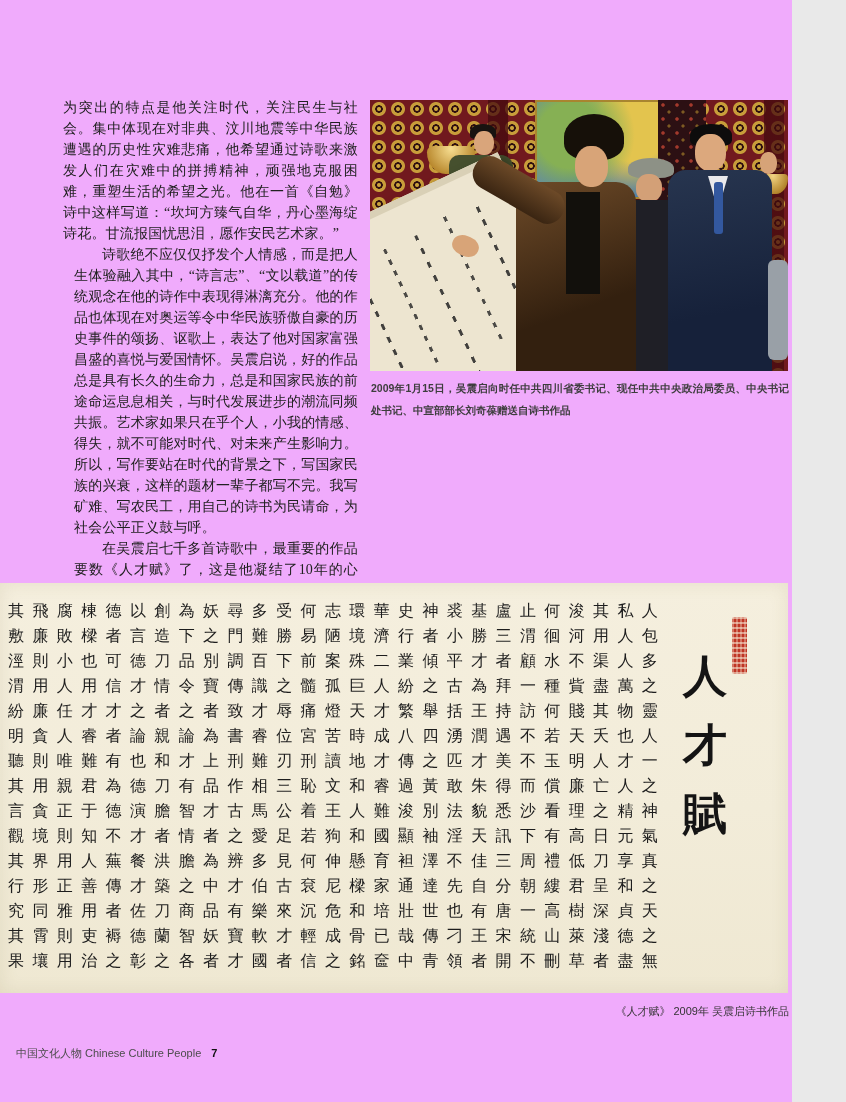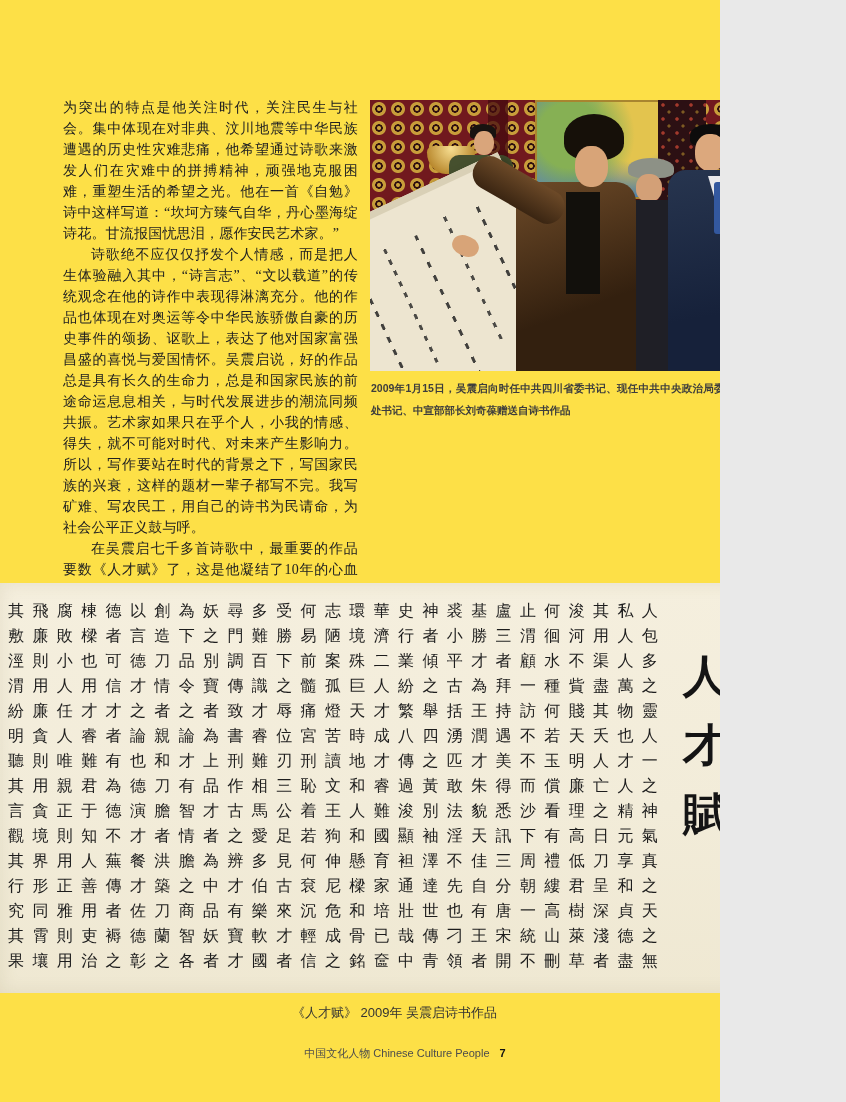--- a/index.html
+++ b/index.html
@@ -1,22 +1,22 @@
 <!DOCTYPE html>
 <html><head>
 <meta charset="utf-8">
 <style>
   html,body{margin:0;padding:0;background:#e9e9e9;}
-  .page{position:relative;width:720px;height:1102px;background:#fde047;overflow:hidden;
+  .page{position:relative;width:792px;height:1102px;background:#f0abfc;overflow:hidden;
         font-family:"Liberation Serif",serif;}
   
   .col{position:absolute;font-size:14px;line-height:21px;color:#212121;text-align:justify;
        letter-spacing:.2px;}
   .col p{margin:0;}
-  .col p.indent{text-indent:2em;}
+  .col p.indent{text-indent:2em;margin-left:11px;}
   .left-col{left:63px;top:97px;width:295px;}
   .right-col{left:370px;top:421px;width:300px;}
   
   .photo{position:absolute;left:370px;top:100px;width:418px;height:271px;overflow:hidden;background:#6e1b21;}
   .photo div{position:absolute;}
   .ph-pattern{left:0;top:0;right:0;bottom:0;
     background-color:#71191e;
     background-image:radial-gradient(circle at 9px 9px,#caa33c 1.5px,#2c0d0f 2.5px 3.5px,#c89d3a 4px 6.5px,rgba(120,30,30,0) 7.5px);
     background-size:19px 19px;}
   .ph-bands{left:0;top:0;right:0;bottom:0;
@@ -81,39 +81,39 @@
     background:linear-gradient(180deg,#6d4a28,#3a2512);}
   .ph-center-hand{left:82px;top:136px;width:27px;height:20px;background:#d8a478;
     border-radius:45%;transform:rotate(22deg);}
   .ph-center-hair{left:194px;top:14px;width:60px;height:46px;background:#161009;
     border-radius:55% 55% 40% 40%;}
   .ph-center-face{left:205px;top:46px;width:33px;height:41px;background:#d8a478;border-radius:45%;}
   
   .photo-caption{position:absolute;left:371px;top:377px;width:418px;
     font-family:"Liberation Sans",sans-serif;font-size:10.5px;line-height:22px;
     font-weight:bold;color:#3d3d3d;text-align:justify;}
-  .artwork-caption{position:absolute;left:0;top:1004px;width:789px;text-align:center;
-    font-family:"Liberation Sans",sans-serif;font-size:13px;color:#333;}
+  .artwork-caption{position:absolute;left:0;top:1004px;width:789px;text-align:right;
+    font-family:"Liberation Sans",sans-serif;font-size:11px;color:#333;}
   
   .artwork{position:absolute;left:0;top:583px;width:788px;height:410px;
     background:linear-gradient(180deg,#f5efde 0%,#f2ecd9 55%,#efe8d2 100%);
     box-shadow:inset 0 0 18px rgba(120,105,60,.12);}
   .cal-rows{position:absolute;left:8px;top:15px;width:650px;}
   .cal-row{display:flex;justify-content:space-between;height:25px;line-height:25px;
     font-size:16px;color:#1d1d1d;font-weight:500;}
   .cal-row span{flex:0 0 auto;}
   .cal-title{position:absolute;left:681px;top:62px;width:48px;}
   .cal-title-char{width:48px;height:69px;line-height:64px;text-align:center;
     font-size:44px;font-weight:bold;color:#141414;}
   .red-seal{position:absolute;left:732px;top:34px;width:15px;height:57px;border-radius:2px;
     background-color:#bf3524;
     background-image:repeating-linear-gradient(0deg,rgba(248,238,218,.55) 0 2px,transparent 2px 5px),
                      repeating-linear-gradient(90deg,rgba(248,238,218,.35) 0 2px,transparent 2px 4px);}
   
-  .footer{position:absolute;left:10px;top:1046px;width:790px;text-align:center;
+  .footer{position:absolute;left:16px;top:1046px;width:790px;text-align:left;
     font-family:"Liberation Sans",sans-serif;font-size:11px;color:#4c4c4c;}
   .footer .pageno{font-weight:bold;color:#111;margin-left:7px;}
 </style>
 </head>
 <body>
 
 <div class="page">
 
   <div class="col left-col">
     <p>为突出的特点是他关注时代，关注民生与社会。集中体现在对非典、汶川地震等中华民族遭遇的历史性灾难悲痛，他希望通过诗歌来激发人们在灾难中的拼搏精神，顽强地克服困难，重塑生活的希望之光。他在一首《自勉》诗中这样写道：“坎坷方臻气自华，丹心墨海绽诗花。甘流报国忧思泪，愿作安民艺术家。”</p>

